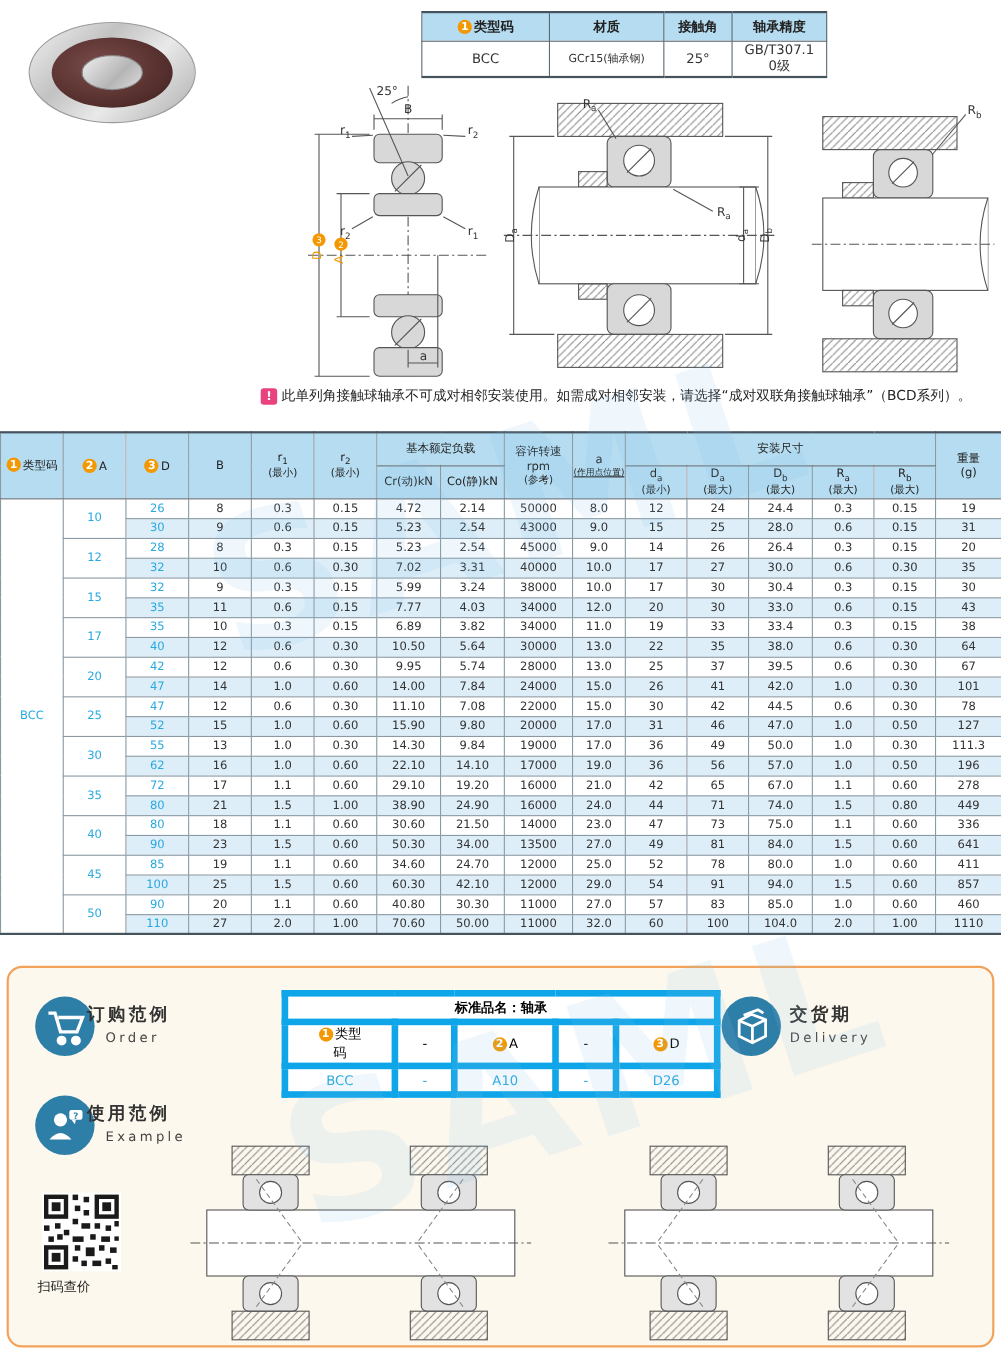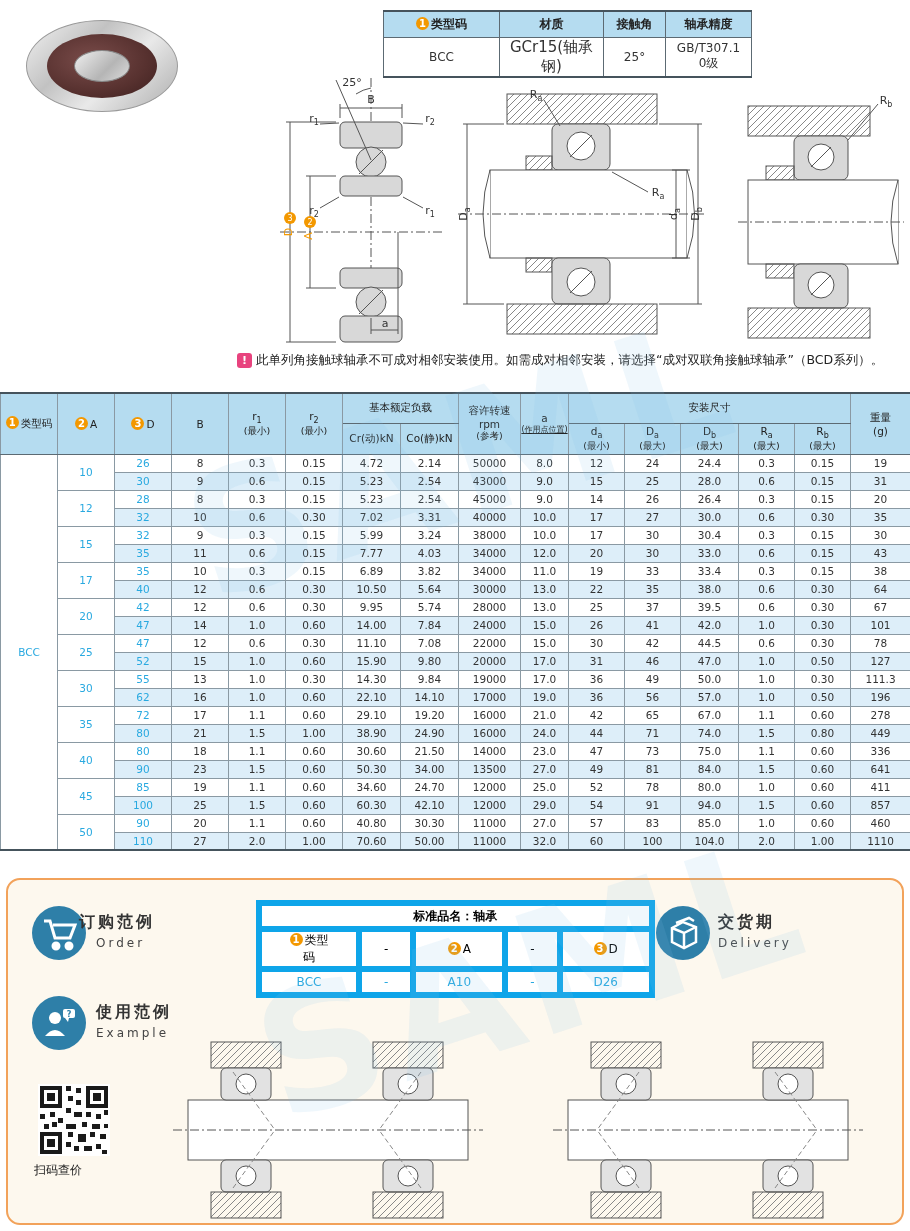--- a/index.html
+++ b/index.html
@@ -88,21 +88,21 @@
   <table class="spec">
     <tbody>
           <tr class="h">
       <td style="width:116px"><span class="onum">1</span><span>类型码</span></td>
       <td style="width:104px">材质</td>
       <td style="width:62px">接触角</td>
       <td style="width:86px">轴承精度</td>
     </tr>
     <tr class="v">
       <td class="cyan">BCC</td>
-      <td style="font-size:15px">GCr15(轴承钢)</td>
+      <td style="font-size:10px">GCr15(轴承钢)</td>
       <td>25°</td>
       <td style="font-size:12px">GB/T307.1 0级</td>
     </tr>
   </tbody>
       </table>
 
   <svg class="dwg" style="left:278px; top:72px;" width="170" height="276" viewBox="0 0 170 276">
     <g stroke="#555" fill="none" stroke-width="1">
       <line x1="93" y1="6" x2="93" y2="272" stroke-dasharray="9 3 2 3"></line>
       <line x1="2" y1="160" x2="165" y2="160" stroke-dasharray="9 3 2 3"></line>
@@ -731,21 +731,21 @@
     <svg width="54" height="54" viewBox="0 0 54 54">
       <g fill="#fff">
         <circle cx="23" cy="22" r="6"></circle>
         <path d="M13 40 q10 -12 20 0 z"></path>
         <rect x="31" y="13" width="12" height="9" rx="2"></rect>
         <path d="M33 22 l3 4 l1 -4 z"></path>
       </g>
       <text x="37" y="21" font-size="8" fill="#2e7fa8" text-anchor="middle" font-weight="bold">?</text>
     </svg>
   </div>
-  <div class="sect-title" style="left:88px; top:122px;text-align:center;">使用范例</div>
+  <div class="sect-title" style="left:71px; top:122px;text-align:center;">使用范例</div>
   <div class="sect-sub" style="left:88px; top:146px;">Example</div>
 
   <svg class="dwg" style="left:165px; top:158px;" width="310" height="185" viewBox="0 0 310 185">
     <defs>
           <pattern id="hC" width="7" height="7" patternUnits="userSpaceOnUse">
             <path d="M0 7 L7 0" stroke="#888" stroke-width="1"></path>
           </pattern>
         </defs>
     <g stroke="#555" fill="none" stroke-width="1">
       <rect x="15" y="62" width="280" height="60" fill="#fff"></rect>

